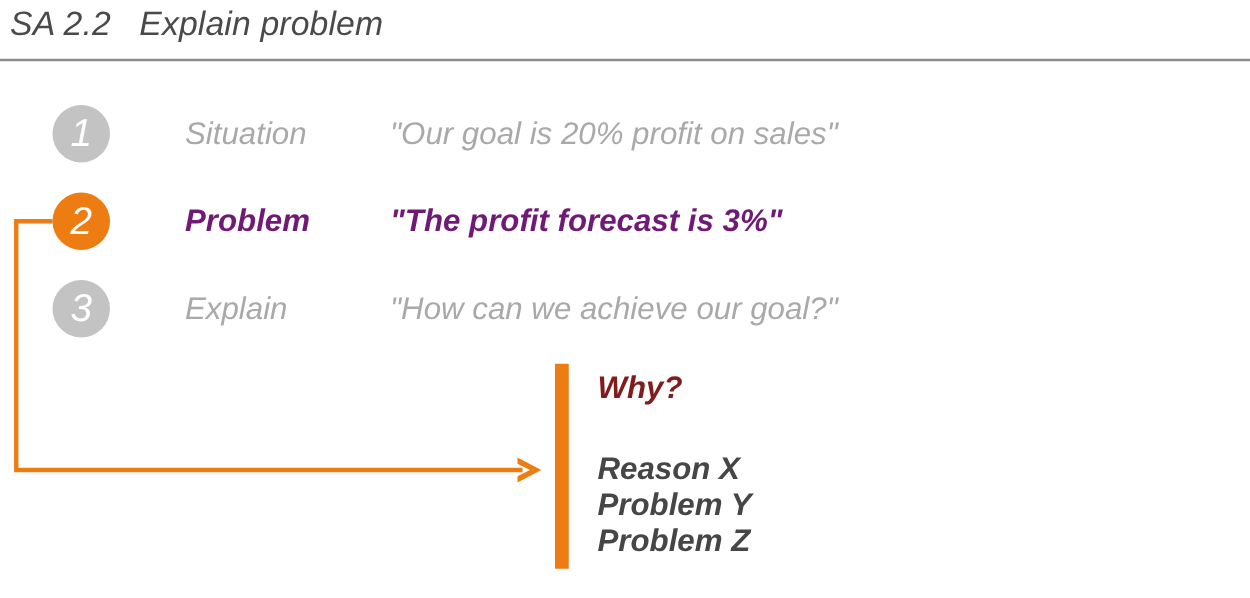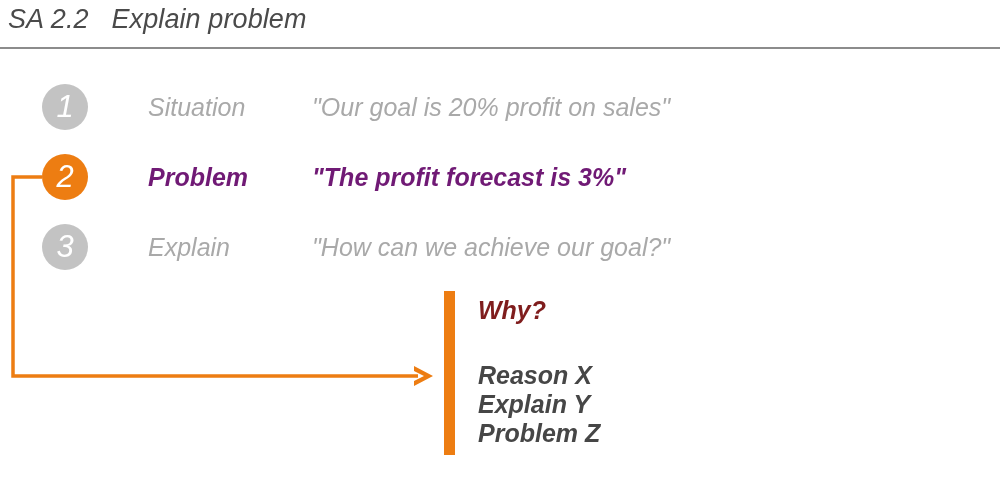--- a/index.html
+++ b/index.html
@@ -162,17 +162,17 @@
   <div class="scq-row r3">
     <div class="badge">3</div>
     <div class="scq-label">Explain</div>
     <div class="scq-quote">"How can we achieve our goal?"</div>
   </div>
 
   <div class="why-bar"></div>
   <div class="why-title">Why?</div>
   <div class="reason-list">
     <div class="reason-item">Reason X</div>
-    <div class="reason-item">Explain Y</div>
+    <div class="reason-item">Problem Y</div>
     <div class="reason-item">Problem Z</div>
   </div>
 
 </div>
 
 </body></html>

